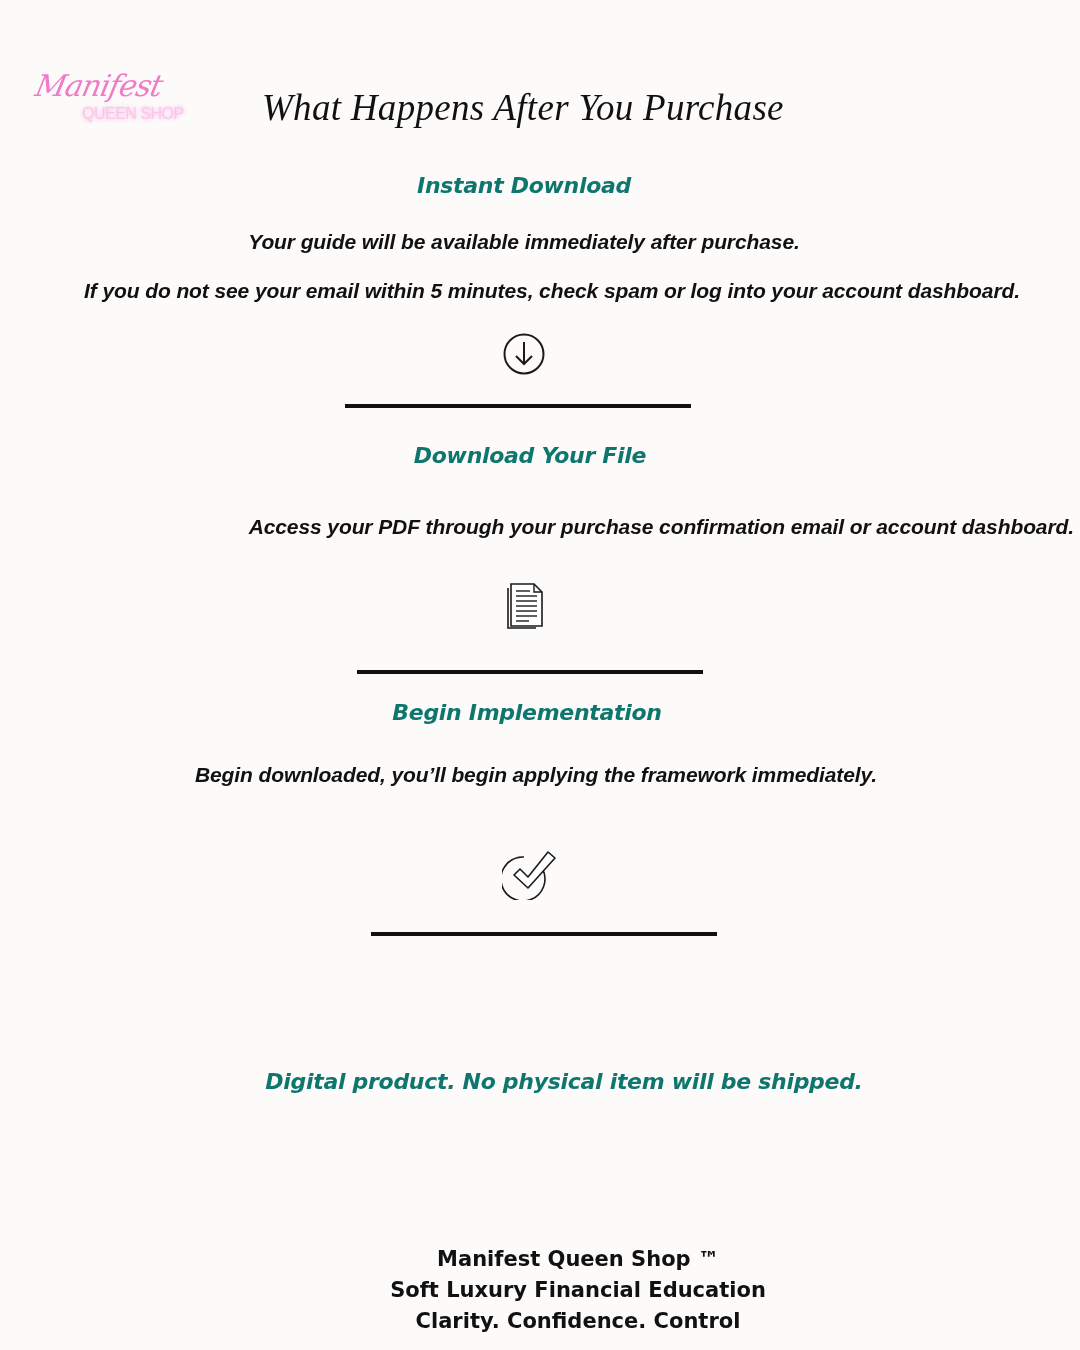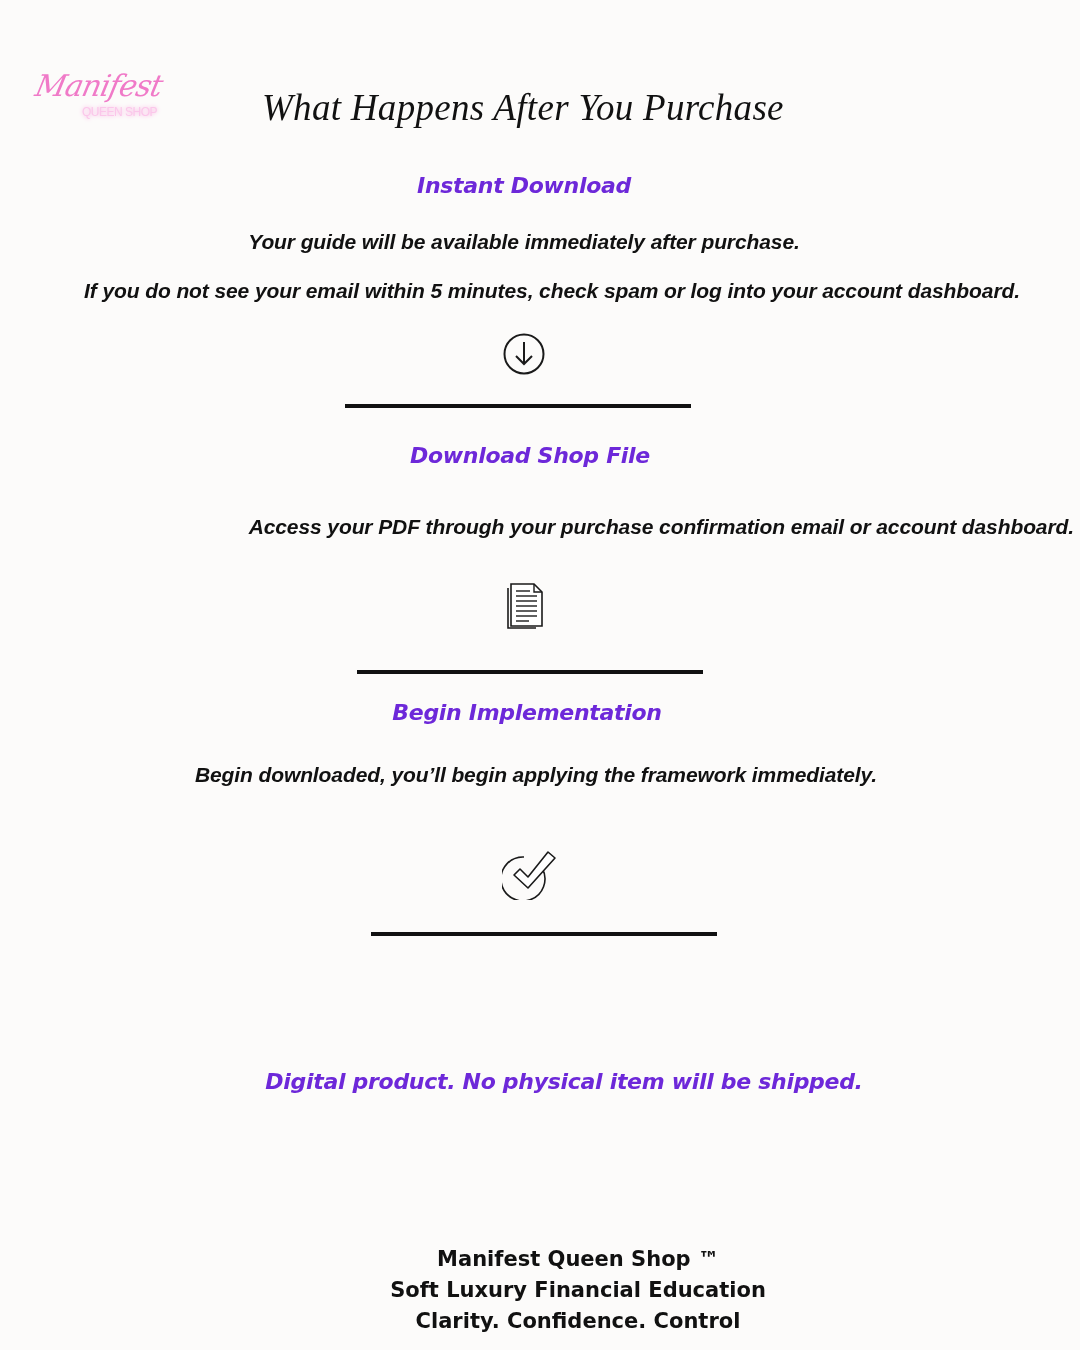--- a/index.html
+++ b/index.html
@@ -27,41 +27,41 @@
       font-family: "DejaVu Serif", serif;
       font-style: italic;
       font-size: 30px;
       color: #f07ac8;
       letter-spacing: -1px;
       transform: skewX(-12deg);
     }
     .logo-sub {
       position: absolute; left: 52px; top: 37px;
       font-family: "Liberation Sans", sans-serif;
-      font-size: 12px;
+      font-size: 16px;
       color: #fbc6ea;
       letter-spacing: -0.5px;
       text-shadow: 0 0 4px #f9a8de;
     }
 
     
     .title {
       left: 262px; top: 86px;
       font-family: "Liberation Serif", "DejaVu Serif", serif;
       font-size: 37px;
       letter-spacing: 0.3px;
       color: #111;
     }
 
     .heading {
       font-family: "DejaVu Sans", sans-serif;
       font-weight: bold;
       font-size: 22px;
       letter-spacing: -0.3px;
-      color: #6d28d9;
+      color: #0f766e;
     }
     .body-text {
       font-family: "Liberation Sans", sans-serif;
       font-weight: bold;
       font-size: 21px;
       color: #111;
       letter-spacing: -0.1px;
     }
     .rule {
       height: 4px;
@@ -91,21 +91,21 @@
 <div class="abs body-text center-text" style="left:0; width:1064px; top:279px;padding-left:20px;">If you do not see your email within 5 minutes, check spam or log into your account dashboard.</div>
 <div class="abs" style="left:503px; top:333px; width:42px; height:42px;">
   <svg width="42" height="42" viewBox="0 0 42 42">
     <circle cx="21" cy="21" r="19.5" fill="none" stroke="#1a1a1a" stroke-width="2"></circle>
     <line x1="21" y1="9" x2="21" y2="31" stroke="#1a1a1a" stroke-width="2"></line>
     <polyline points="13,23 21,31 29,23" fill="none" stroke="#1a1a1a" stroke-width="2"></polyline>
   </svg>
 </div>
 <div class="abs rule" style="left:345px; top:404px; width:346px;"></div>
 
-<div class="abs heading center-text" style="left:0; width:1060px; top:443px;">Download Shop File</div>
+<div class="abs heading center-text" style="left:0; width:1060px; top:443px;">Download Your File</div>
 <div class="abs body-text center-text" style="left:0; width:1074px; top:515px;text-align:right;">Access your PDF through your purchase confirmation email or account dashboard.</div>
 <div class="abs" style="left:505px; top:582px; width:40px; height:48px;">
   <svg width="40" height="48" viewBox="0 0 40 48">
     <path d="M3 6 L3 46 L31 46" fill="none" stroke="#1a1a1a" stroke-width="1.6"></path>
     <path d="M6 2 L29 2 L37 10 L37 44 L6 44 Z" fill="#fff" stroke="#1a1a1a" stroke-width="1.6"></path>
     <path d="M29 2 L29 10 L37 10" fill="none" stroke="#1a1a1a" stroke-width="1.4"></path>
     <line x1="11" y1="9" x2="25" y2="9" stroke="#1a1a1a" stroke-width="1.4"></line>
     <line x1="11" y1="14" x2="32" y2="14" stroke="#1a1a1a" stroke-width="1.4"></line>
     <line x1="11" y1="19" x2="32" y2="19" stroke="#1a1a1a" stroke-width="1.4"></line>
     <line x1="11" y1="24" x2="32" y2="24" stroke="#1a1a1a" stroke-width="1.4"></line>

